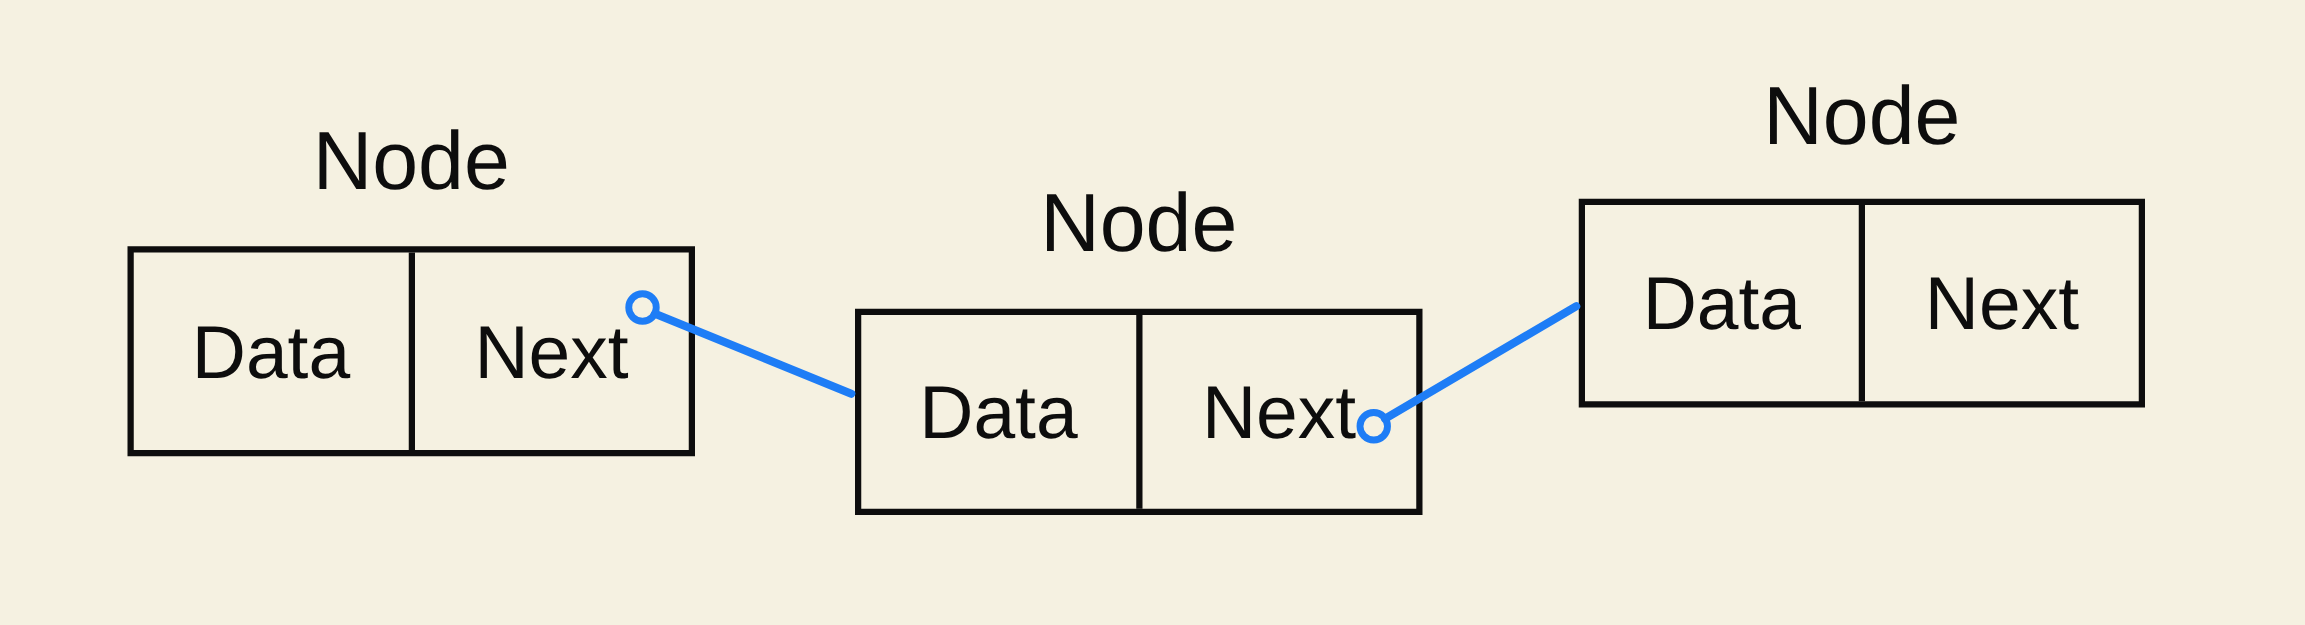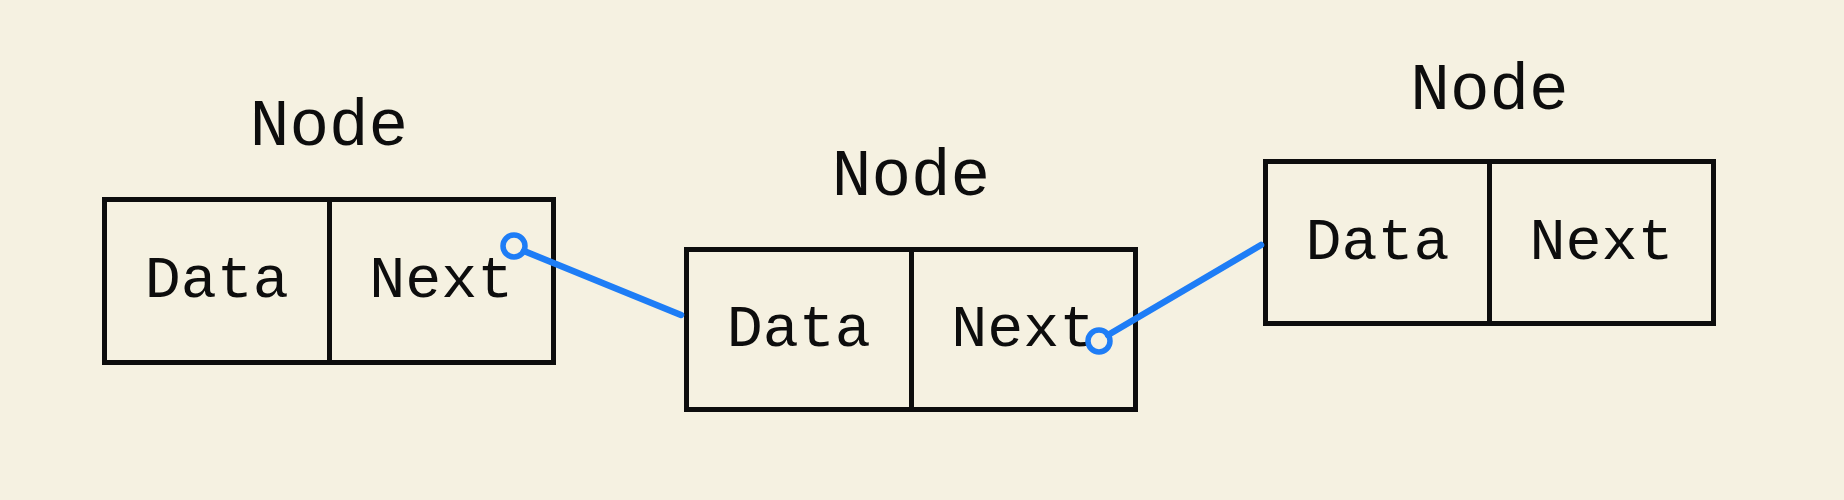--- a/index.html
+++ b/index.html
@@ -6,21 +6,21 @@
     margin: 0;
     padding: 0;
     background: #f5f1e1;
   }
   .canvas {
     position: relative;
     width: 1844px;
     height: 500px;
     background: #f5f1e1;
     overflow: hidden;
-    font-family: Liberation Mono, monospace;
+    font-family: Liberation Sans, sans-serif;
     color: #0d0d0d;
   }
   .node-title {
     position: absolute;
     text-align: center;
     font-size: 66px;
     line-height: 70px;
     height: 70px;
     font-weight: 400;
     color: #0d0d0d;

